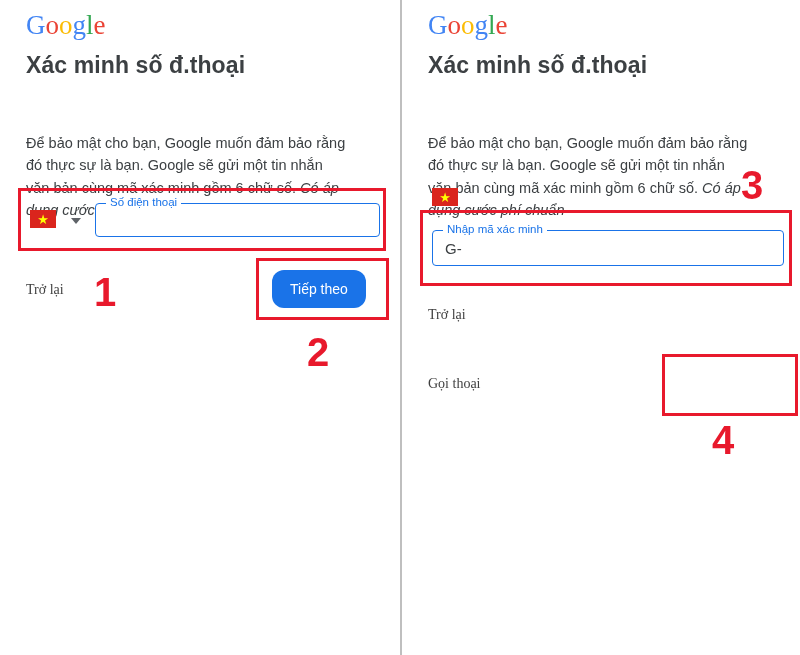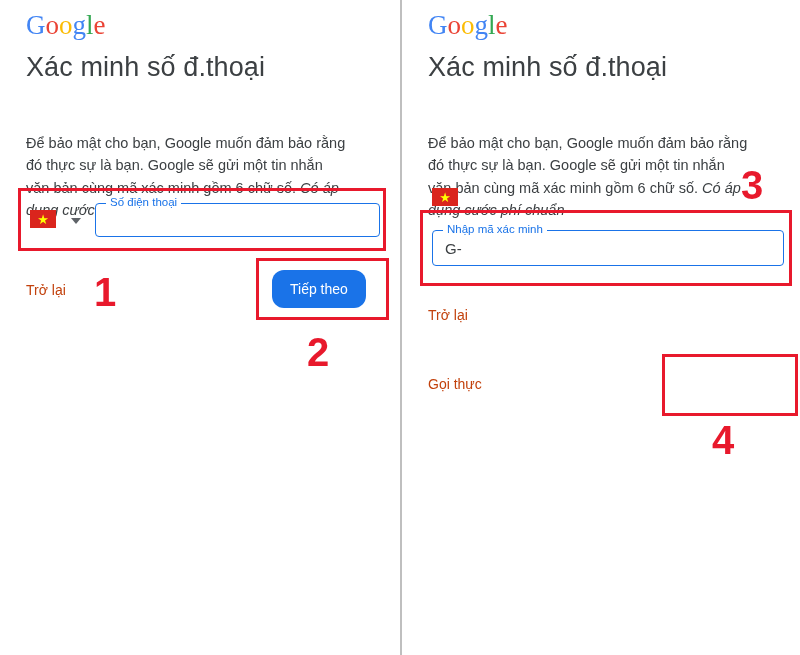--- a/index.html
+++ b/index.html
@@ -36,23 +36,23 @@
     line-height: 1;
     user-select: none;
   }
   .g-b { color: #4285F4; }
   .g-r { color: #EA4335; }
   .g-y { color: #FBBC05; }
   .g-g { color: #34A853; }
 
   .title {
     position: absolute;
-    font-size: 27px;
+    font-size: 23px;
     color: #3c4043;
-    font-weight: normal;
+    font-weight: bold;
     letter-spacing: 0.1px;
   }
   .body-text {
     position: absolute;
     font-size: 14.5px;
     color: #3c4043;
     line-height: 1.55;
     width: 320px;
     margin-top: 32px;
   }
@@ -95,22 +95,23 @@
   .caret {
     position: absolute;
     width: 0; height: 0;
     border-left: 5px solid transparent;
     border-right: 5px solid transparent;
     border-top: 6px solid #5f6368;
   }
 
   .link {
     position: absolute;
-    color: #c2410c;
+    color: #404040;
     font-size: 14px;
+    font-family: Liberation Serif, serif;
   }
 
   .btn {
     position: absolute;
     background: #1a73e8;
     color: #fff;
     border: none;
     border-radius: 12px;
     font-size: 14px;
     font-family: "Liberation Sans", sans-serif;
@@ -189,21 +190,21 @@
     <div class="flag" style="left:30px; top:188px;">
       <span>★</span>
     </div>
 
     <div class="field-wrap" style="left:30px; top:230px; width:352px; height:36px;">
       <div class="field-label">Nhập mã xác minh</div>
       <div class="field-value">G-</div>
     </div>
 
     <div class="link" style="left:26px; top:307px;">Trở lại</div>
-    <div class="link" style="left:26px; top:376px;">Gọi thực</div>
+    <div class="link" style="left:26px; top:376px;">Gọi thoại</div>
 
 
     <div class="redbox" style="left:18px; top:210px; width:372px; height:76px;"></div>
     <div class="redbox" style="left:260px; top:354px; width:136px; height:62px;"></div>
     <div class="marker" style="left:339px; top:165px;">3</div>
     <div class="marker" style="left:310px; top:420px;">4</div>
   </div>
 
 </div>
 

